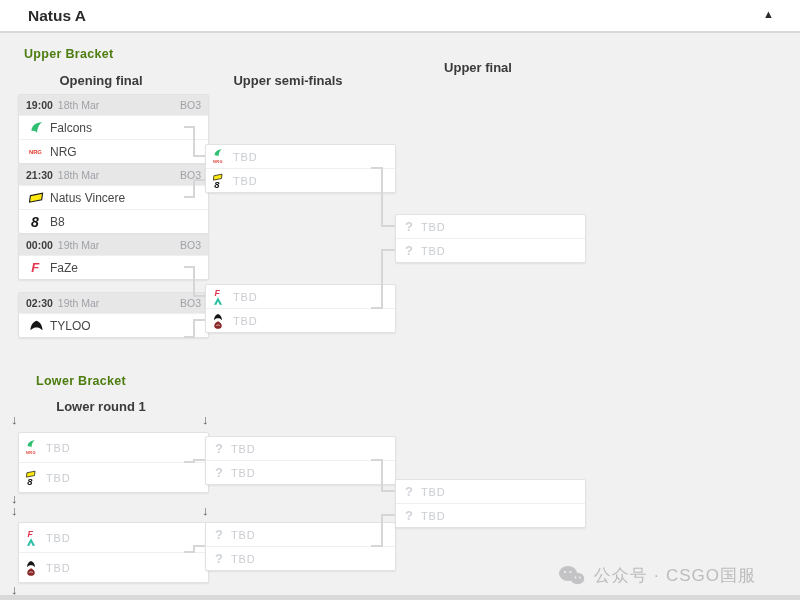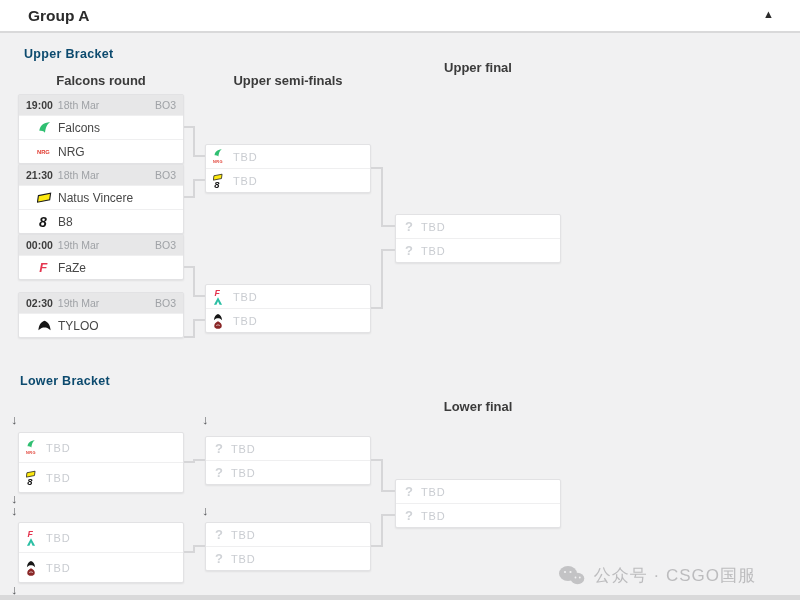--- a/index.html
+++ b/index.html
@@ -2,29 +2,29 @@
 <html><head>
 <meta charset="utf-8">
 <style>
   html,body{margin:0;padding:0;}
   .screen{position:relative;width:800px;height:600px;background:#f1f1f2;overflow:hidden;
           font-family:"Liberation Sans",sans-serif;}
   .topbar{position:absolute;left:0;top:0;width:800px;height:33px;background:#ffffff;
           border-bottom:2px solid #d9d9da;box-sizing:border-box;}
   .gtitle{position:absolute;left:28px;top:7px;font-size:15.5px;font-weight:bold;color:#2b2b2b;}
   .caret{position:absolute;right:26px;top:8px;font-size:11px;color:#2b2b2b;cursor:pointer;}
-  .seclabel{position:absolute;font-size:12.5px;font-weight:bold;color:#0c4a6e;letter-spacing:.3px;}
+  .seclabel{position:absolute;font-size:12.5px;font-weight:bold;color:#4d7c0f;letter-spacing:.3px;}
   .colhead{position:absolute;width:166px;text-align:center;font-size:13px;font-weight:bold;color:#3b3b3b;}
-  .matchbox{position:absolute;width:166px;background:#fff;border:1px solid #e2e2e4;border-radius:2px;
+  .matchbox{position:absolute;width:191px;background:#fff;border:1px solid #e2e2e4;border-radius:2px;
             box-shadow:0 1px 2px rgba(0,0,0,.07);box-sizing:border-box;}
   .mheader{height:20px;background:#e7e7e8;display:flex;align-items:center;gap:5px;padding:0 7px;font-size:10.5px;}
   .mtime{font-weight:bold;color:#3d3d3d;}
   .mdate{color:#9fa2a6;}
   .mformat{margin-left:auto;color:#9fa2a6;}
-  .trow{height:23px;display:flex;align-items:center;gap:6px;padding:0 18px;font-size:12px;color:#474747;
+  .trow{height:23px;display:flex;align-items:center;gap:6px;padding:0 10px;font-size:12px;color:#474747;
         border-top:1px solid #efeff0;cursor:pointer;}
   .slotrow{display:flex;align-items:center;gap:6px;padding:0 7px;font-size:11px;color:#c9ccd1;letter-spacing:.8px;}
   .slotrow+.slotrow{border-top:1px solid #efeff0;}
   .h24{height:23px;} .h30{height:29px;}
   .logo{display:inline-flex;line-height:0;} .logo svg{width:15px;height:15px;}
   .ministack{display:flex;flex-direction:column;width:14px;}
   .ministack .mini{line-height:0;} .ministack .mini svg{width:10px;height:10px;display:block;margin:-1px 0;}
   .qmark{width:12px;text-align:center;font-size:13px;font-weight:bold;color:#d0d3d7;letter-spacing:0;}
   .drop{position:absolute;font-size:13px;font-weight:bold;color:#55565a;line-height:13px;}
   .conn{position:absolute;background:#d6d6d8;}
@@ -32,25 +32,25 @@
       font-size:17px;color:#bcbcbe;letter-spacing:1px;}
   .wechat{line-height:0;}
   .bottombar{position:absolute;left:0;bottom:0;width:800px;height:5px;background:#d9d9da;}
 </style>
 </head>
 <body>
 
 <div class="screen">
 
   <div class="topbar"></div>
-  <div class="gtitle">Group A</div>
+  <div class="gtitle">Natus A</div>
   <span class="caret">▲</span>
 
   <div class="seclabel" style="left:24px;top:47px">Upper Bracket</div>
-  <div class="colhead" style="left:18px;top:73px">Falcons round</div>
+  <div class="colhead" style="left:18px;top:73px">Opening final</div>
   <div class="colhead" style="left:205px;top:73px">Upper semi-finals</div>
   <div class="colhead" style="left:395px;top:60px">Upper final</div>
 
   <div class="matchbox" style="left:18px;top:94px">
     <div class="mheader">
       <span class="mtime">19:00</span>
       <span class="mdate">18th Mar</span>
       <span class="mformat">BO3</span>
     </div>
     <div class="trow">
@@ -198,22 +198,22 @@
     <div class="slotrow h24">
       <span class="qmark">?</span>
       <span>TBD</span>
     </div>
     <div class="slotrow h24">
       <span class="qmark">?</span>
       <span>TBD</span>
     </div>
   </div>
 
-  <div class="seclabel" style="left:20px;top:374px">Lower Bracket</div>
-  <div class="colhead" style="left:395px;top:399px">Lower final</div>
+  <div class="seclabel" style="left:36px;top:374px">Lower Bracket</div>
+  <div class="colhead" style="left:18px;top:399px">Lower round 1</div>
 
   <span class="drop" style="left:11px;top:413px">↓</span>
   <span class="drop" style="left:11px;top:492px">↓</span>
   <span class="drop" style="left:11px;top:504px">↓</span>
   <span class="drop" style="left:11px;top:583px">↓</span>
   <span class="drop" style="left:202px;top:413px">↓</span>
   <span class="drop" style="left:202px;top:504px">↓</span>
 
   <div class="matchbox" style="left:18px;top:432px">
     <div class="slotrow h30">

